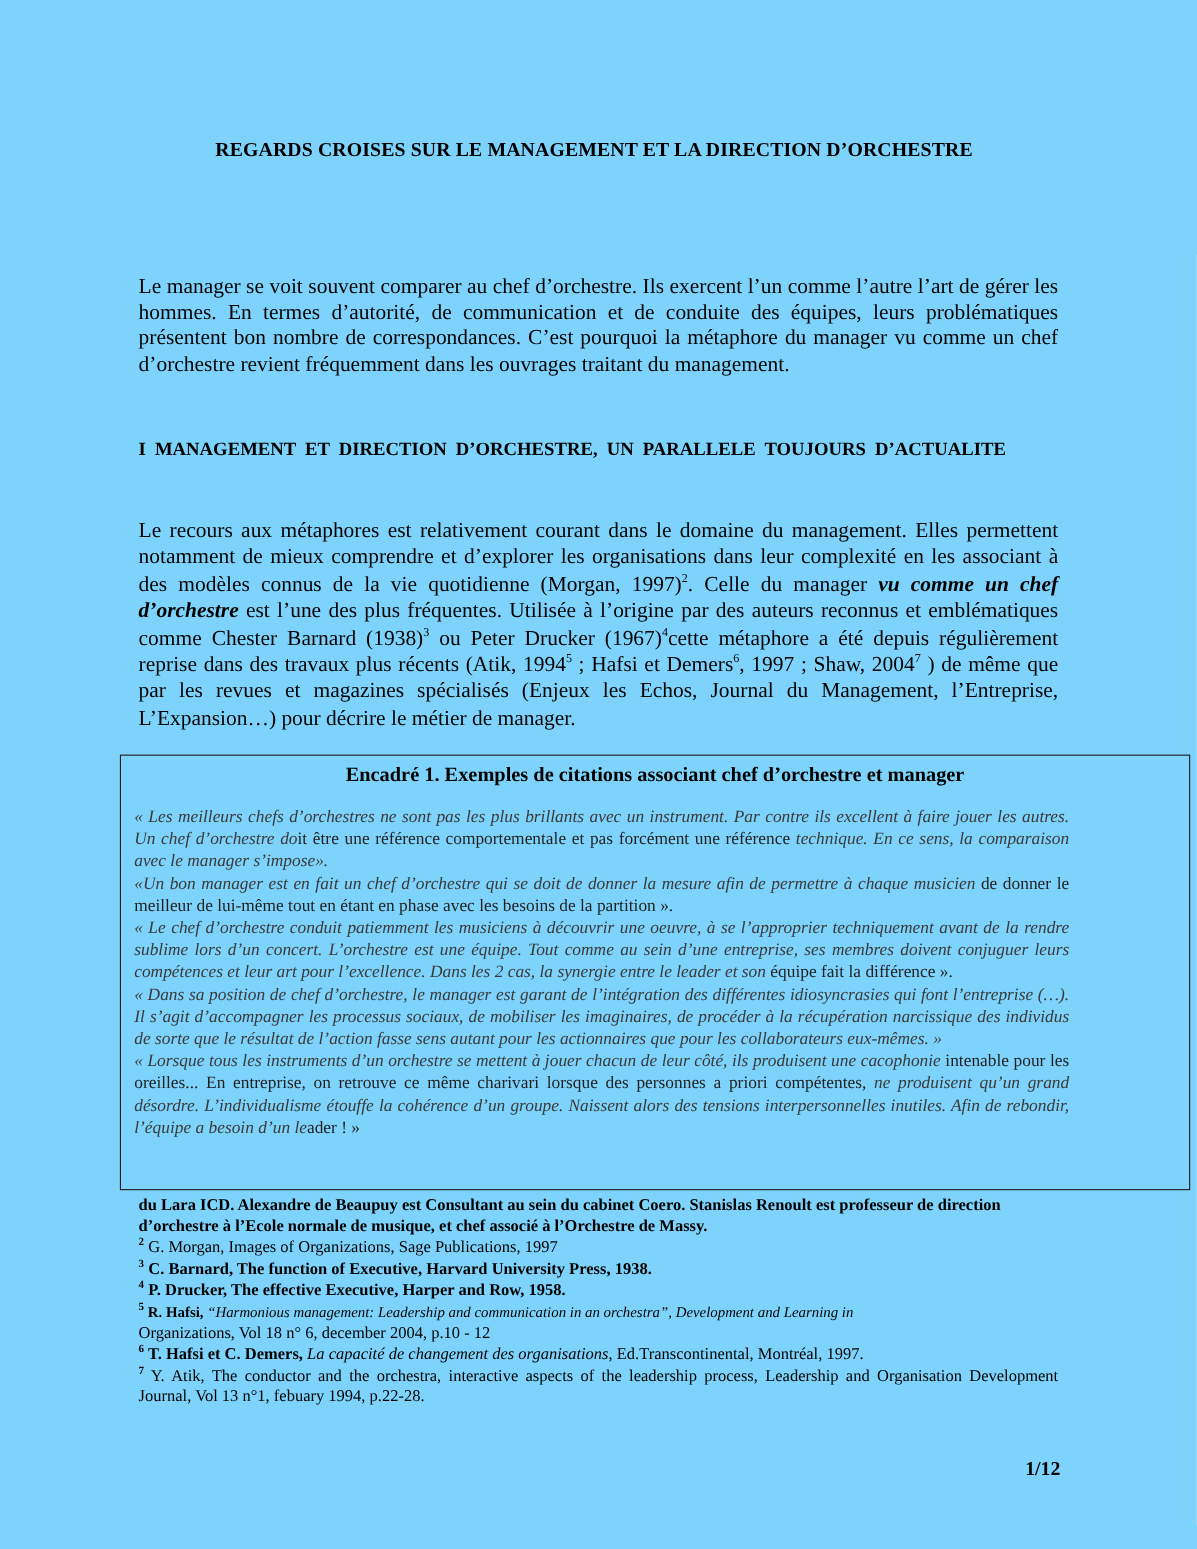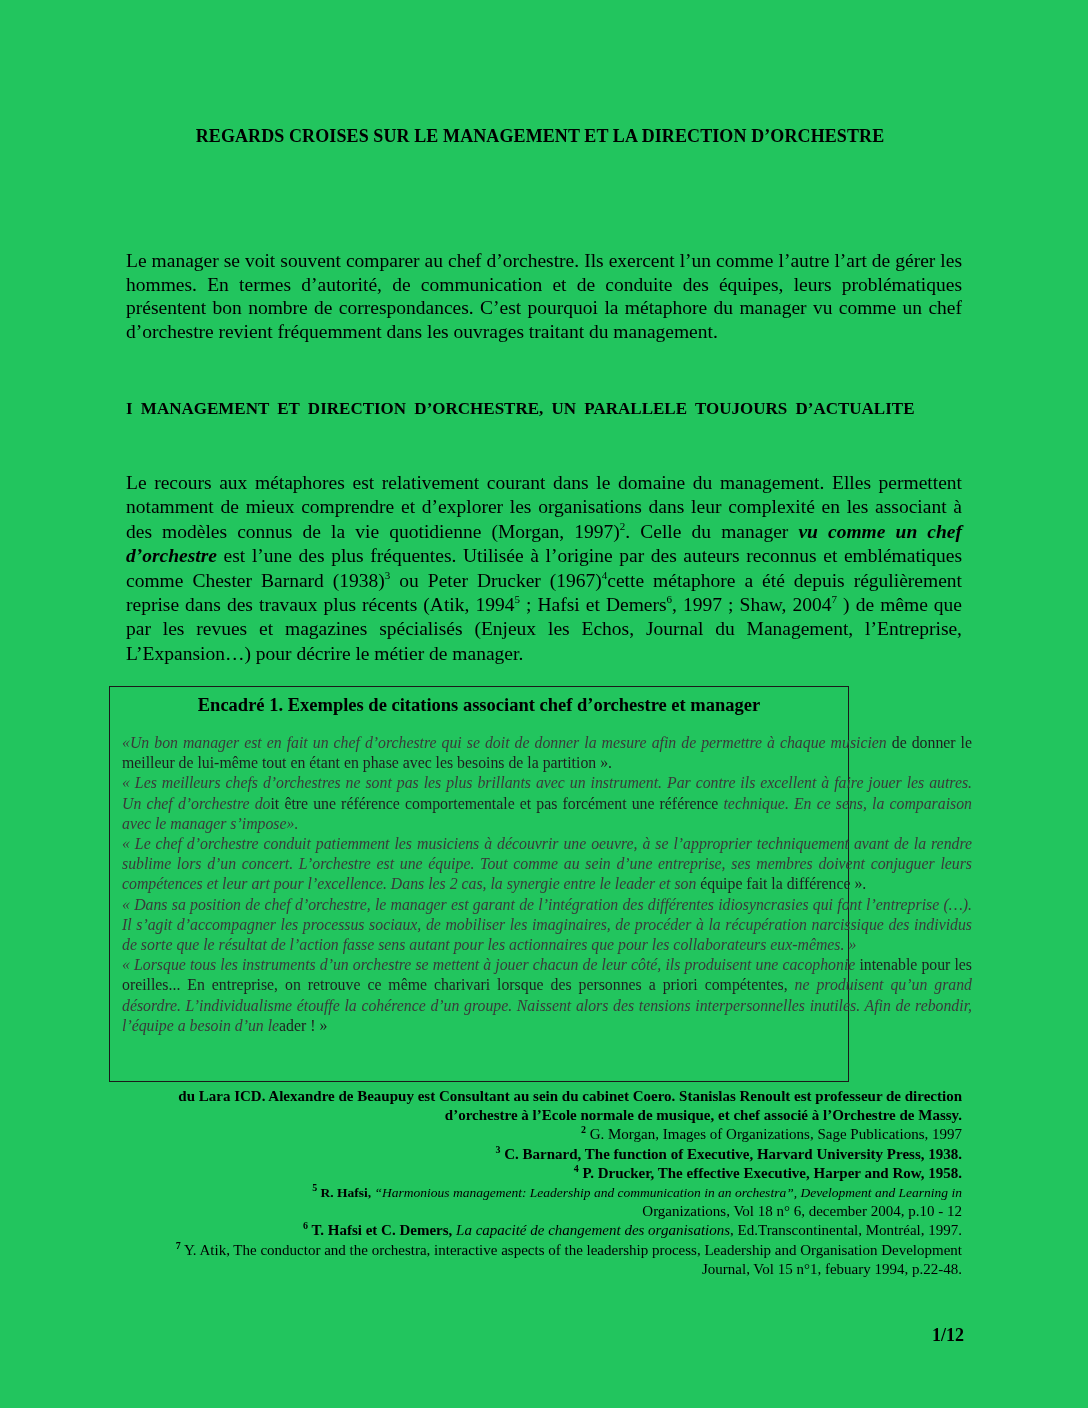--- a/index.html
+++ b/index.html
@@ -12,21 +12,21 @@
       height: 1408px;
       position: relative;
       overflow: hidden;
       font-family: "Liberation Serif", "DejaVu Serif", serif;
       color: #000;
     }
     .page {
       position: absolute;
       left: 0; top: 0;
       width: 1088px; height: 1408px;
-      background: #22c55e;
+      background: #7dd3fc;
     }
     .title {
       position: absolute;
       left: 100px; width: 880px;
       top: 126px;
       text-align: center;
       font-weight: bold;
       font-size: 18px;
       letter-spacing: 0.1px;
     }
@@ -64,21 +64,21 @@
       top: 471px;
       font-size: 19.5px;
       line-height: 24.4px;
       text-align: justify;
     }
     .para2 sup { font-size: 11px; vertical-align: 8px; line-height: 0; }
     .para2 em { font-style: italic; font-weight: bold; }
     .box {
       position: absolute;
       left: 109px; top: 686px;
-      width: 740px; height: 396px;
+      width: 973px; height: 396px;
       border: 1.5px solid #1a1a1a;
       box-sizing: border-box;
     }
     .box-title {
       position: absolute;
       left: 0; width: 100%;
       top: 8px;
       text-align: center;
       font-weight: bold;
       font-size: 18.5px;
@@ -95,21 +95,21 @@
     .box-body .q { margin: 0; }
     .box-body i { font-style: italic; color: #3a3a3a; }
     .box-body .up { font-style: normal; color: #1f1f1f; }
     .footnotes {
       position: absolute;
       left: 126px; width: 836px;
       top: 1087px;
       font-size: 15px;
       line-height: 19.2px;
     }
-    .footnotes p { margin: 0; text-align: right; }
+    .footnotes p { margin: 0; }
     .footnotes .b { font-weight: bold; }
     .footnotes sup { font-size: 10px; vertical-align: 6px; line-height: 0; font-weight: bold; }
     .footnotes i { font-style: italic; }
     .fn7 { text-align: justify; }
     .page-number {
       position: absolute;
       left: 920px; top: 1325px;
       font-size: 18px;
       font-weight: bold;
       margin-left: 12px;
@@ -125,33 +125,33 @@
 
   <p class="intro" style="margin:0">Le manager se voit souvent comparer au chef d’orchestre. Ils exercent l’un comme l’autre l’art de gérer les hommes. En termes d’autorité, de communication et de conduite des équipes, leurs problématiques présentent bon nombre de correspondances. C’est pourquoi la métaphore du manager vu comme un chef d’orchestre revient fréquemment dans les ouvrages traitant du management.</p>
 
   <div class="section-heading">I MANAGEMENT ET DIRECTION D’ORCHESTRE, UN PARALLELE TOUJOURS D’ACTUALITE</div>
 
   <p class="para2" style="margin:0"><span>Le recours aux métaphores est relativement courant dans le domaine du management. Elles permettent notamment de mieux comprendre et d’explorer les organisations dans leur complexité en les associant à des modèles connus de la vie quotidienne (Morgan, 1997)</span><sup>2</sup><span>. Celle du manager </span><em>vu comme un chef d’orchestre</em><span> est l’une des plus fréquentes. Utilisée à l’origine par des auteurs reconnus et emblématiques comme Chester Barnard (1938)</span><sup>3</sup><span> ou Peter Drucker (1967)</span><sup>4</sup><span>cette métaphore a été depuis régulièrement reprise dans des travaux plus récents (Atik, 1994</span><sup>5</sup><span> ; Hafsi et Demers</span><sup>6</sup><span>, 1997 ; Shaw, 2004</span><sup>7</sup><span> ) de même que par  les revues et magazines spécialisés (Enjeux les Echos, Journal du Management, l’Entreprise, L’Expansion…) pour  décrire le métier de manager.</span></p>
 
   <div class="box">
     <div class="box-title">Encadré 1. Exemples de citations associant chef d’orchestre et manager</div>
     <div class="box-body">
+      <p class="q"><i>« Les meilleurs chefs d’orchestres ne sont pas les plus brillants avec un instrument. Par contre ils excellent à faire jouer les autres. Un chef d’orchestre do</i><span class="up">it être une référence comportementale et pas forcément une référence</span><i> technique. En ce sens, la comparaison avec le manager s’impose».</i></p>
       <p class="q"><i> «Un bon manager est en fait un chef d’orchestre qui se doit de donner la mesure afin de permettre à chaque musicien</i><span class="up"> de donner le meilleur de lui-même tout en étant en phase avec les besoins de la partition ».</span></p>
-      <p class="q"><i>« Les meilleurs chefs d’orchestres ne sont pas les plus brillants avec un instrument. Par contre ils excellent à faire jouer les autres. Un chef d’orchestre do</i><span class="up">it être une référence comportementale et pas forcément une référence</span><i> technique. En ce sens, la comparaison avec le manager s’impose».</i></p>
       <p class="q"><i>« Le chef d’orchestre conduit patiemment les musiciens à découvrir une oeuvre, à se l’approprier techniquement avant de la rendre sublime lors d’un concert. L’orchestre est une équipe. Tout comme au sein d’une entreprise, ses membres doivent conjuguer leurs compétences et leur art pour l’excellence. Dans les 2 cas, la synergie entre le leader et son</i><span class="up"> équipe fait la différence ».</span></p>
       <p class="q"><i>« Dans sa position de chef d’orchestre, le manager est garant de l’intégration des différentes  idiosyncrasies qui font l’entreprise (…). Il s’agit d’accompagner les processus sociaux, de mobiliser les imaginaires, de procéder à la récupération narcissique des individus de sorte que le résultat de l’action fasse sens autant pour les actionnaires que pour les collaborateurs eux-mêmes. »</i></p>
       <p class="q"><i> « Lorsque tous les instruments d’un orchestre se mettent à jouer chacun de leur côté, ils produisent une cacophonie</i><span class="up"> intenable pour les oreilles... En entreprise, on retrouve ce même charivari lorsque des personnes a priori compétentes,</span><i> ne produisent qu’un grand désordre. L’individualisme étouffe la cohérence d’un groupe. Naissent alors des tensions interpersonnelles inutiles. Afin de rebondir, l’équipe a besoin d’un le</i><span class="up">ader ! »</span></p>
     </div>
   </div>
 
   <div class="footnotes">
     <p class="b">du Lara ICD. Alexandre de Beaupuy est Consultant au sein du cabinet Coero. Stanislas Renoult est professeur de direction d’orchestre à l’Ecole normale de musique, et chef associé à l’Orchestre de Massy.</p>
     <p><sup>2</sup><span> G. Morgan, Images of Organizations, Sage Publications, 1997</span></p>
     <p class="b"><sup>3</sup><span> C. Barnard, The function of Executive, Harvard University Press, 1938.</span></p>
     <p class="b"><sup>4</sup><span> P. Drucker, The effective Executive, Harper and Row, 1958.</span></p>
     <p style="font-size:13.5px"><sup>5</sup><b> R. Hafsi, </b><i>“Harmonious management: Leadership and communication in an orchestra”, Development and Learning in</i><br><span style="font-size:15px"> Organizations, Vol 18 n° 6, december 2004, p.10 - 12</span></p>
     <p><sup>6</sup><b> T. Hafsi et C. Demers, </b><i>La capacité de changement des organisations</i><span>, Ed.Transcontinental, Montréal, 1997.</span></p>
-    <p class="fn7"><sup>7</sup><span> Y. Atik, The conductor and the orchestra, interactive aspects of the leadership process, Leadership and Organisation Development Journal, Vol 15 n°1, febuary 1994, p.22-48.</span></p>
+    <p class="fn7"><sup>7</sup><span> Y. Atik, The conductor and the orchestra, interactive aspects of the leadership process, Leadership and Organisation Development Journal, Vol 13 n°1, febuary 1994, p.22-28.</span></p>
   </div>
 
   <div class="page-number">1/12</div>
 
 </div>
 
 </body></html>

